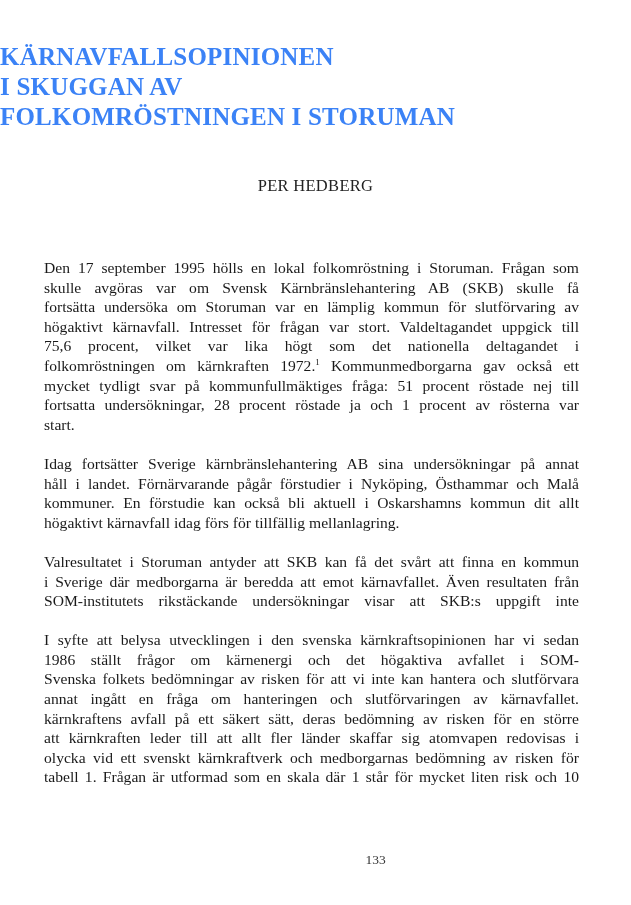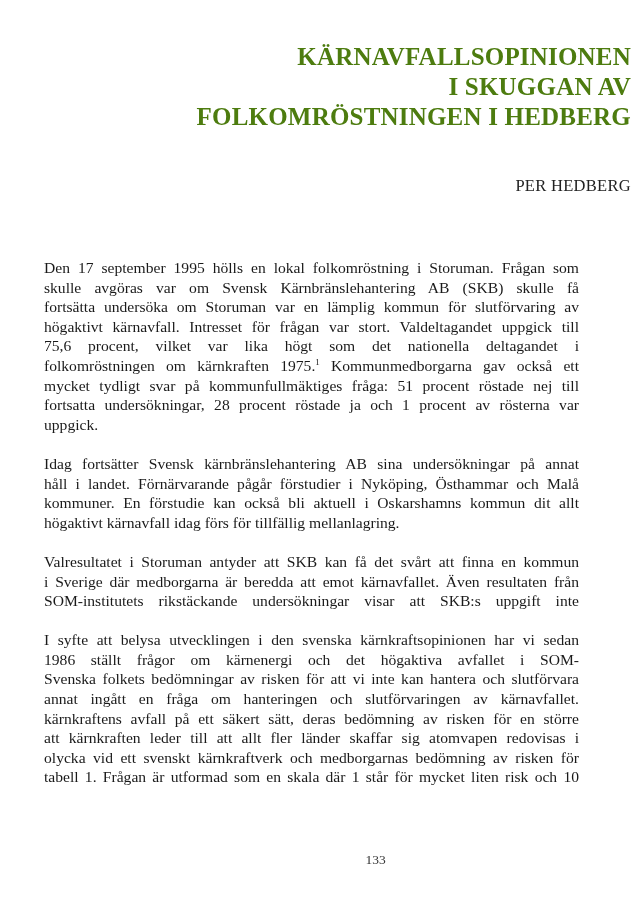--- a/index.html
+++ b/index.html
@@ -1,52 +1,52 @@
 <!DOCTYPE html>
 <html><head>
 <meta charset="utf-8">
 <style>
   html, body { margin: 0; padding: 0; background: #ffffff; }
   body { width: 631px; height: 905px; position: relative; overflow: hidden; color: #1a1a1a; font-family: "Liberation Serif", "DejaVu Serif", serif; }
-  .title { position: absolute; left: 0; width: 631px; text-align: right; font-weight: bold; font-size: 25px; letter-spacing: 0.2px; color: #4d7c0f; line-height: 30px; top: 42px; }
+  .title { position: absolute; left: 0; width: 631px; text-align: left; font-weight: bold; font-size: 25px; letter-spacing: 0.2px; color: #3b82f6; line-height: 30px; top: 42px; }
   .title div { white-space: nowrap; }
-  .author { position: absolute; left: 0; width: 631px; text-align: right; top: 176px; font-size: 16.5px; letter-spacing: 0.3px; color: #222; }
+  .author { position: absolute; left: 0; width: 631px; text-align: center; top: 176px; font-size: 16.5px; letter-spacing: 0.3px; color: #222; }
   .body { position: absolute; left: 44px; width: 535px; top: 258px; font-size: 15.6px; line-height: 19.6px; }
   .body p { margin: 0 0 19.6px 0; text-align: justify; }
   .body p.last { margin-bottom: 0; }
   .line { display: block; text-align: justify; text-align-last: justify; white-space: nowrap; height: 19.6px; }
   .line.end { text-align-last: left; }
   sup { font-size: 9px; line-height: 0; vertical-align: 6px; }
   .pagenum { position: absolute; top: 852px; left: 12px; width: 631px; text-align: center; font-size: 13.5px; color: #333; padding-left: 48px; }
 </style>
 </head>
 <body>
 
 <div class="title">
   <div>KÄRNAVFALLSOPINIONEN</div>
   <div>I SKUGGAN AV</div>
-  <div>FOLKOMRÖSTNINGEN I HEDBERG</div>
+  <div>FOLKOMRÖSTNINGEN I STORUMAN</div>
 </div>
 
 <div class="author">PER HEDBERG</div>
 
 <div class="body">
   <p>
     <span class="line">Den 17 september 1995 hölls en lokal folkomröstning i Storuman. Frågan som</span>
     <span class="line">skulle avgöras var om Svensk Kärnbränslehantering AB (SKB) skulle få</span>
     <span class="line">fortsätta undersöka om Storuman var en lämplig kommun för slutförvaring av</span>
     <span class="line">högaktivt kärnavfall. Intresset för frågan var stort. Valdeltagandet uppgick till</span>
     <span class="line">75,6 procent, vilket var lika högt som det nationella deltagandet i</span>
-    <span class="line"><span>folkomröstningen om kärnkraften 1975.</span><sup>1</sup><span> Kommunmedborgarna gav också ett</span></span>
+    <span class="line"><span>folkomröstningen om kärnkraften 1972.</span><sup>1</sup><span> Kommunmedborgarna gav också ett</span></span>
     <span class="line">mycket tydligt svar på kommunfullmäktiges fråga: 51 procent röstade nej till</span>
     <span class="line">fortsatta undersökningar, 28 procent röstade ja och 1 procent av rösterna var</span>
-    <span class="line end">uppgick.</span>
+    <span class="line end">start.</span>
   </p>
   <p>
-    <span class="line">Idag fortsätter Svensk kärnbränslehantering AB sina undersökningar på annat</span>
+    <span class="line">Idag fortsätter Sverige kärnbränslehantering AB sina undersökningar på annat</span>
     <span class="line">håll i landet. Förnärvarande pågår förstudier i Nyköping, Östhammar och Malå</span>
     <span class="line">kommuner. En förstudie kan också bli aktuell i Oskarshamns kommun dit allt</span>
     <span class="line end">högaktivt kärnavfall idag förs för tillfällig mellanlagring.</span>
   </p>
   <p>
     <span class="line">Valresultatet i Storuman antyder att SKB kan få det svårt att finna en kommun</span>
     <span class="line">i Sverige där medborgarna är beredda att emot kärnavfallet. Även resultaten från</span>
     <span class="line">SOM-institutets rikstäckande undersökningar visar att SKB:s uppgift inte</span>
   </p>
   <p class="last">

